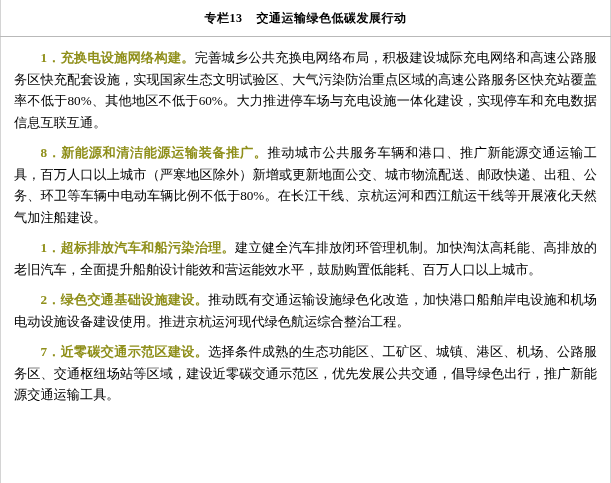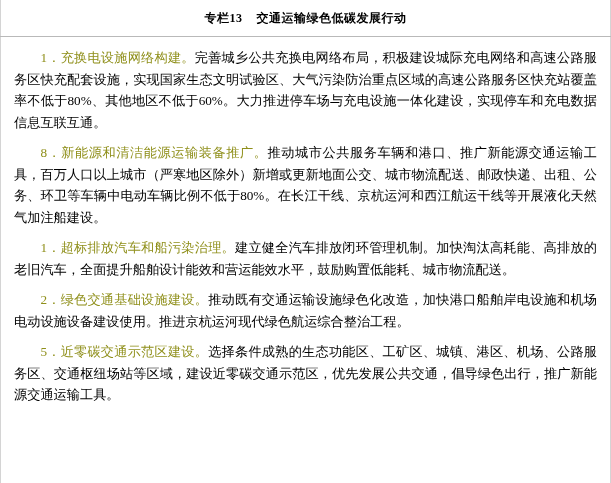--- a/index.html
+++ b/index.html
@@ -47,20 +47,21 @@
     font-size: 13.2px;
     line-height: 21.5px;
     text-align: justify;
     text-justify: inter-ideograph;
     text-indent: 2em;
     color: #000;
   }
   p.para .hl {
     color: #9a9a00;
     color: #8f8f1a;
+    font-weight: bold;
   }
   .sidebar-edge {
     position: absolute;
     left: 0;
     top: 0;
     bottom: 0;
     width: 1px;
     background: #d4d4d4;
   }
   .sidebar-edge.right {
@@ -79,20 +80,20 @@
   <div class="title-bar">
     <span class="title-text"><span>专栏13</span><span class="gap"></span><span>交通运输绿色低碳发展行动</span></span>
   </div>
 
   <div class="body-area">
 
     <p class="para"><span class="hl">1．充换电设施网络构建。</span><span>完善城乡公共充换电网络布局，积极建设城际充电网络和高速公路服务区快充配套设施，实现国家生态文明试验区、大气污染防治重点区域的高速公路服务区快充站覆盖率不低于80%、其他地区不低于60%。大力推进停车场与充电设施一体化建设，实现停车和充电数据信息互联互通。</span></p>
 
     <p class="para"><span class="hl">8．新能源和清洁能源运输装备推广。</span><span>推动城市公共服务车辆和港口、推广新能源交通运输工具，百万人口以上城市（严寒地区除外）新增或更新地面公交、城市物流配送、邮政快递、出租、公务、环卫等车辆中电动车辆比例不低于80%。在长江干线、京杭运河和西江航运干线等开展液化天然气加注船建设。</span></p>
 
-    <p class="para"><span class="hl">1．超标排放汽车和船污染治理。</span><span>建立健全汽车排放闭环管理机制。加快淘汰高耗能、高排放的老旧汽车，全面提升船舶设计能效和营运能效水平，鼓励购置低能耗、城市物流配送。</span></p>
+    <p class="para"><span class="hl">1．超标排放汽车和船污染治理。</span><span>建立健全汽车排放闭环管理机制。加快淘汰高耗能、高排放的老旧汽车，全面提升船舶设计能效和营运能效水平，鼓励购置低能耗、百万人口以上城市。</span></p>
 
     <p class="para"><span class="hl">2．绿色交通基础设施建设。</span><span>推动既有交通运输设施绿色化改造，加快港口船舶岸电设施和机场电动设施设备建设使用。推进京杭运河现代绿色航运综合整治工程。</span></p>
 
-    <p class="para"><span class="hl">5．近零碳交通示范区建设。</span><span>选择条件成熟的生态功能区、工矿区、城镇、港区、机场、公路服务区、交通枢纽场站等区域，建设近零碳交通示范区，优先发展公共交通，倡导绿色出行，推广新能源交通运输工具。</span></p>
+    <p class="para"><span class="hl">7．近零碳交通示范区建设。</span><span>选择条件成熟的生态功能区、工矿区、城镇、港区、机场、公路服务区、交通枢纽场站等区域，建设近零碳交通示范区，优先发展公共交通，倡导绿色出行，推广新能源交通运输工具。</span></p>
 
   </div>
 </div>
 
 </body></html>

